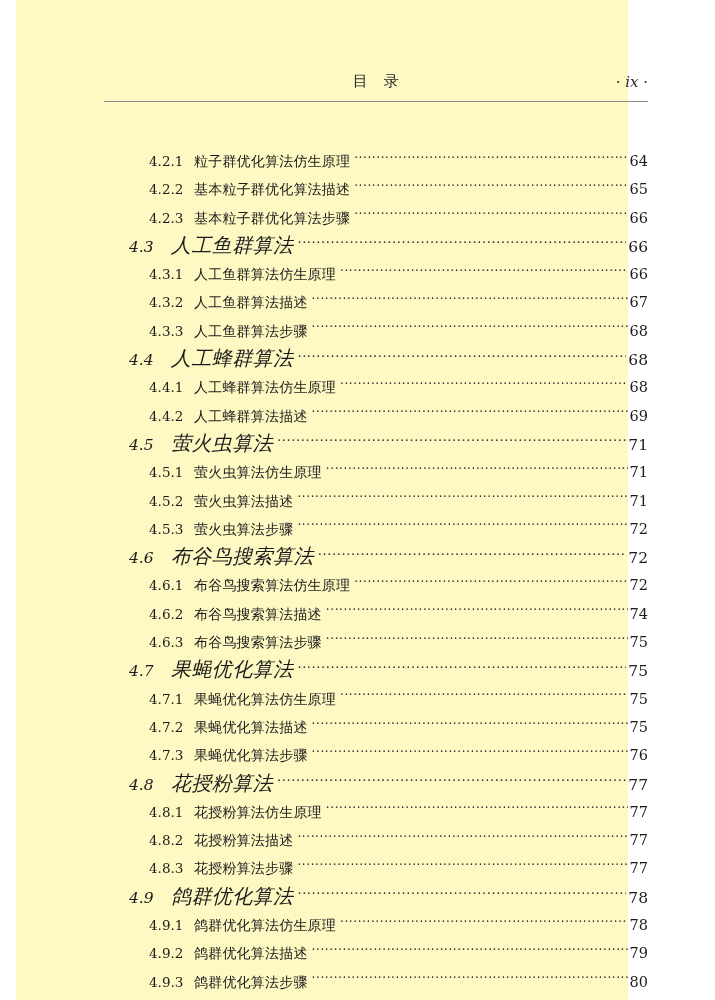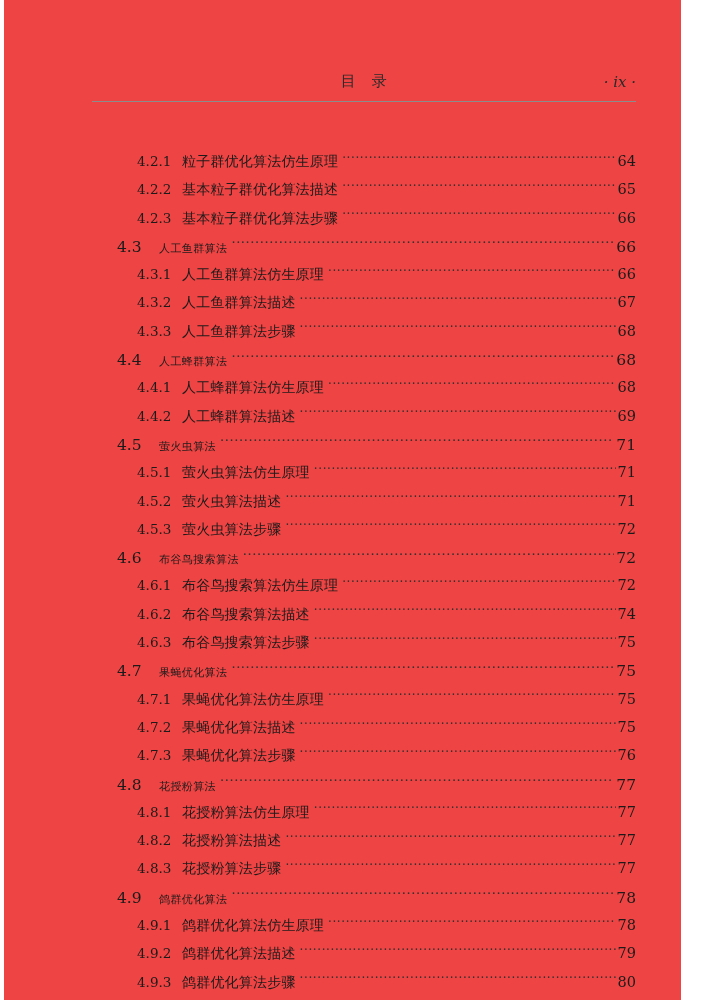--- a/index.html
+++ b/index.html
@@ -12,25 +12,25 @@
     height: 1000px;
     position: relative;
     overflow: hidden;
     font-family: "DejaVu Serif", "Liberation Serif", serif;
     color: #1b1b1b;
     -webkit-font-smoothing: antialiased;
   }
 
   .page {
     position: absolute;
-    left: 4px;
+    left: 16px;
     top: 0;
-    width: 677px;
+    width: 612px;
     height: 1000px;
-    background: #ef4444;
+    background: #fef9c3;
   }
 
   
   .header {
     position: absolute;
     left: 88px;
     top: 72px;
     width: 544px;
     height: 30px;
   }
@@ -107,22 +107,22 @@
     font-family: "DejaVu Serif", "Liberation Serif", serif;
   }
   .page-no {
     flex: 0 0 auto;
     text-align: right;
     font-family: "DejaVu Serif", "Liberation Serif", serif;
     margin-top: 29px;
   }
 
   
-  .lv2 .num   { width: 42px; margin-left: 25px; font-size: 15.5px; }
-  .lv2 .label { font-size: 11px; letter-spacing: 0.4px; }
+  .lv2 .num   { width: 42px; margin-left: 25px; font-size: 15.5px; font-style: italic; }
+  .lv2 .label { font-size: 20px; letter-spacing: 0.4px; font-style: italic; }
   .lv2 .page-no { font-size: 15.5px; }
 
   
   .lv3 .num   { width: 45px; margin-left: 45px; font-size: 13.5px; }
   .lv3 .label { font-size: 14px; letter-spacing: 0.2px; }
   .lv3 .page-no { font-size: 14.5px; }
   .lv3 .leader::before { font-size: 12px; }
 </style>
 </head>
 <body>

